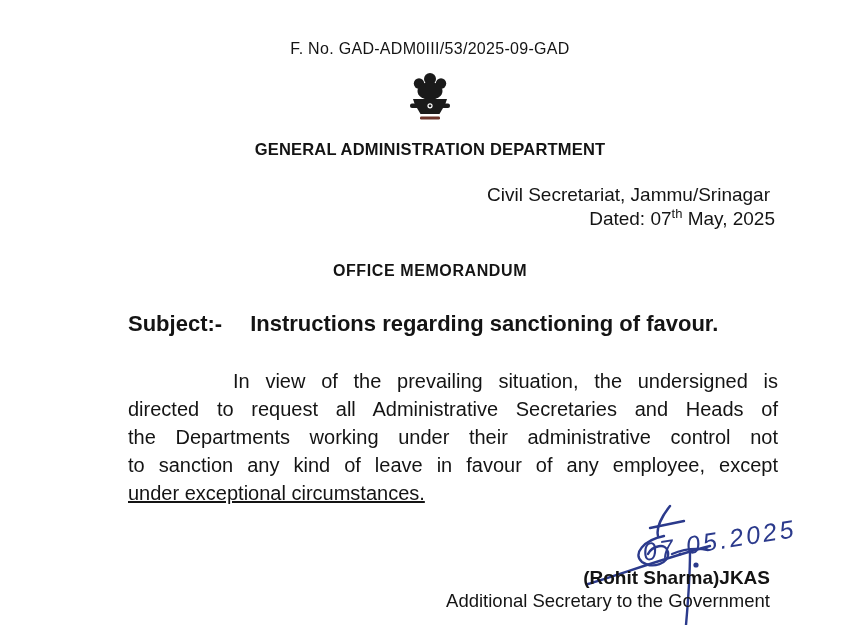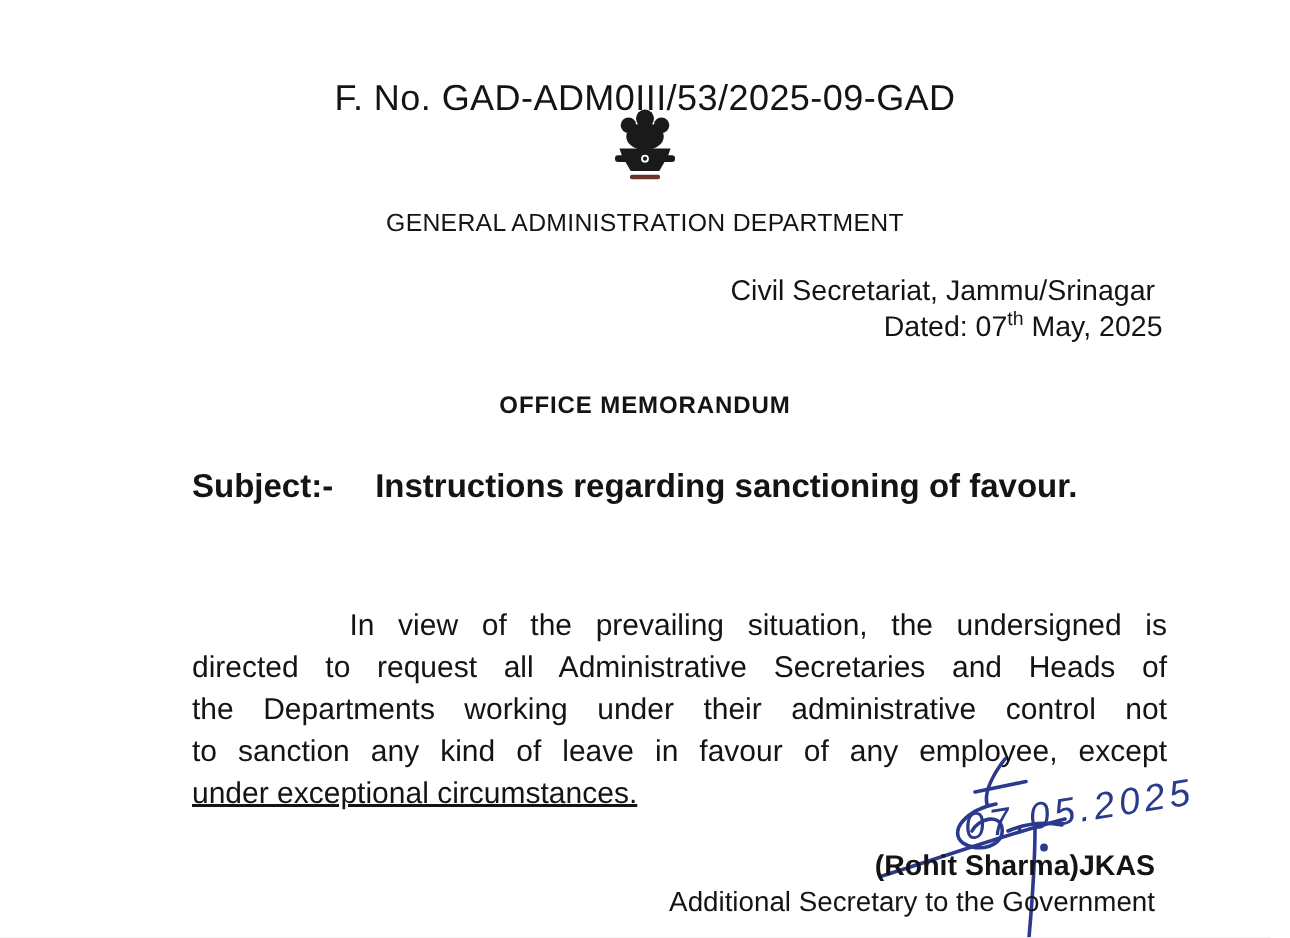--- a/index.html
+++ b/index.html
@@ -14,32 +14,32 @@
     width:860px;height:625px;
     background:var(--paper);
     font-family:"Liberation Sans", sans-serif;
     color:var(--text);
     overflow:hidden;
     margin:0 auto;
   }
   .file-number{
     position:absolute;top:40px;left:0;width:100%;
     text-align:center;
-    font-size:24px;letter-spacing:.3px;margin-top:12px;
+    font-size:16px;letter-spacing:.3px;
   }
   .emblem{
     position:absolute;top:72px;left:50%;transform:translateX(-50%);
   }
   .org-line1{
     position:absolute;top:119px;left:0;width:100%;
     text-align:center;font-weight:700;font-size:16.5px;letter-spacing:.2px;
   }
   .org-line2{
     position:absolute;top:140px;left:0;width:100%;
-    text-align:center;font-weight:400;font-size:16.5px;letter-spacing:.2px;
+    text-align:center;font-weight:700;font-size:16.5px;letter-spacing:.2px;
   }
   .place-line{
     position:absolute;top:184px;right:90px;
     font-size:19px;text-align:right;
   }
   .date-line{
     position:absolute;top:208px;right:85px;
     font-size:19px;text-align:right;
   }
   .date-line sup{font-size:13px;line-height:0;}
@@ -50,21 +50,21 @@
   .subject-row{
     position:absolute;top:311px;left:128px;width:650px;
     display:flex;gap:28px;
     font-weight:700;font-size:22px;
   }
   .body-para{
     position:absolute;top:367px;left:128px;width:650px;
     font-size:20px;line-height:28px;
   }
   .body-line{text-align:justify;text-align-last:justify;}
-  .body-line.first{padding-left:0;text-indent:105px;margin-top:36px;}
+  .body-line.first{padding-left:0;text-indent:105px;}
   .body-line.last{text-align:left;text-align-last:left;text-decoration:underline;}
   .signature-block{
     position:absolute;top:502px;left:586px;width:240px;height:123px;
   }
   .hand-date{
     position:absolute;left:56px;top:24px;
     font-size:25px;font-style:italic;letter-spacing:3px;
     color:var(--ink);
     transform:rotate(-9deg);
     white-space:nowrap;

